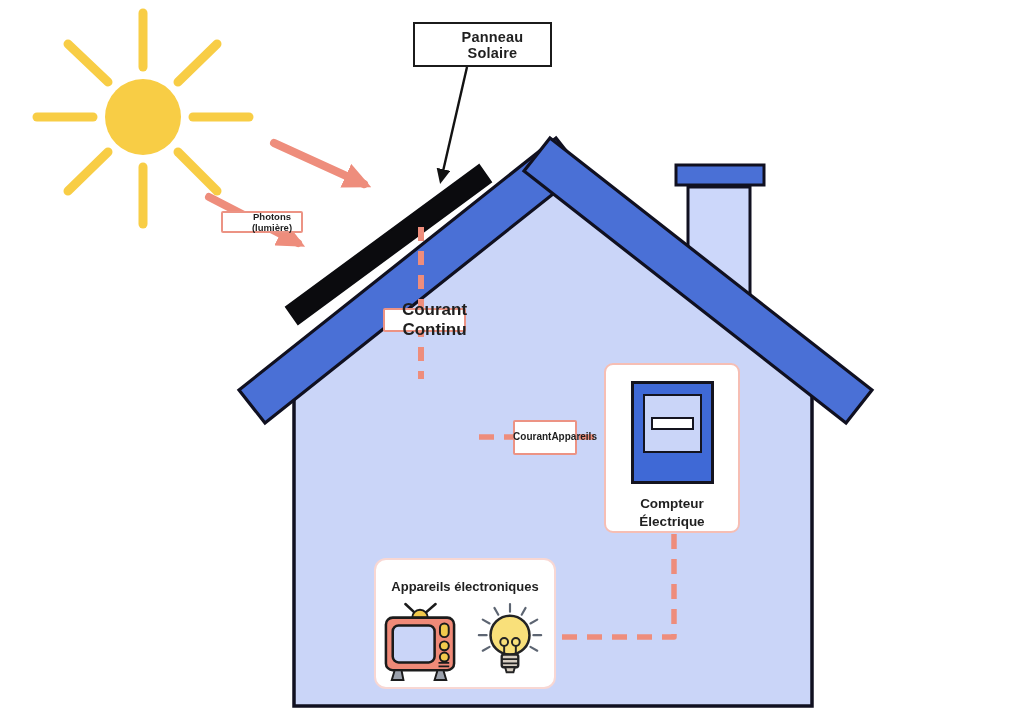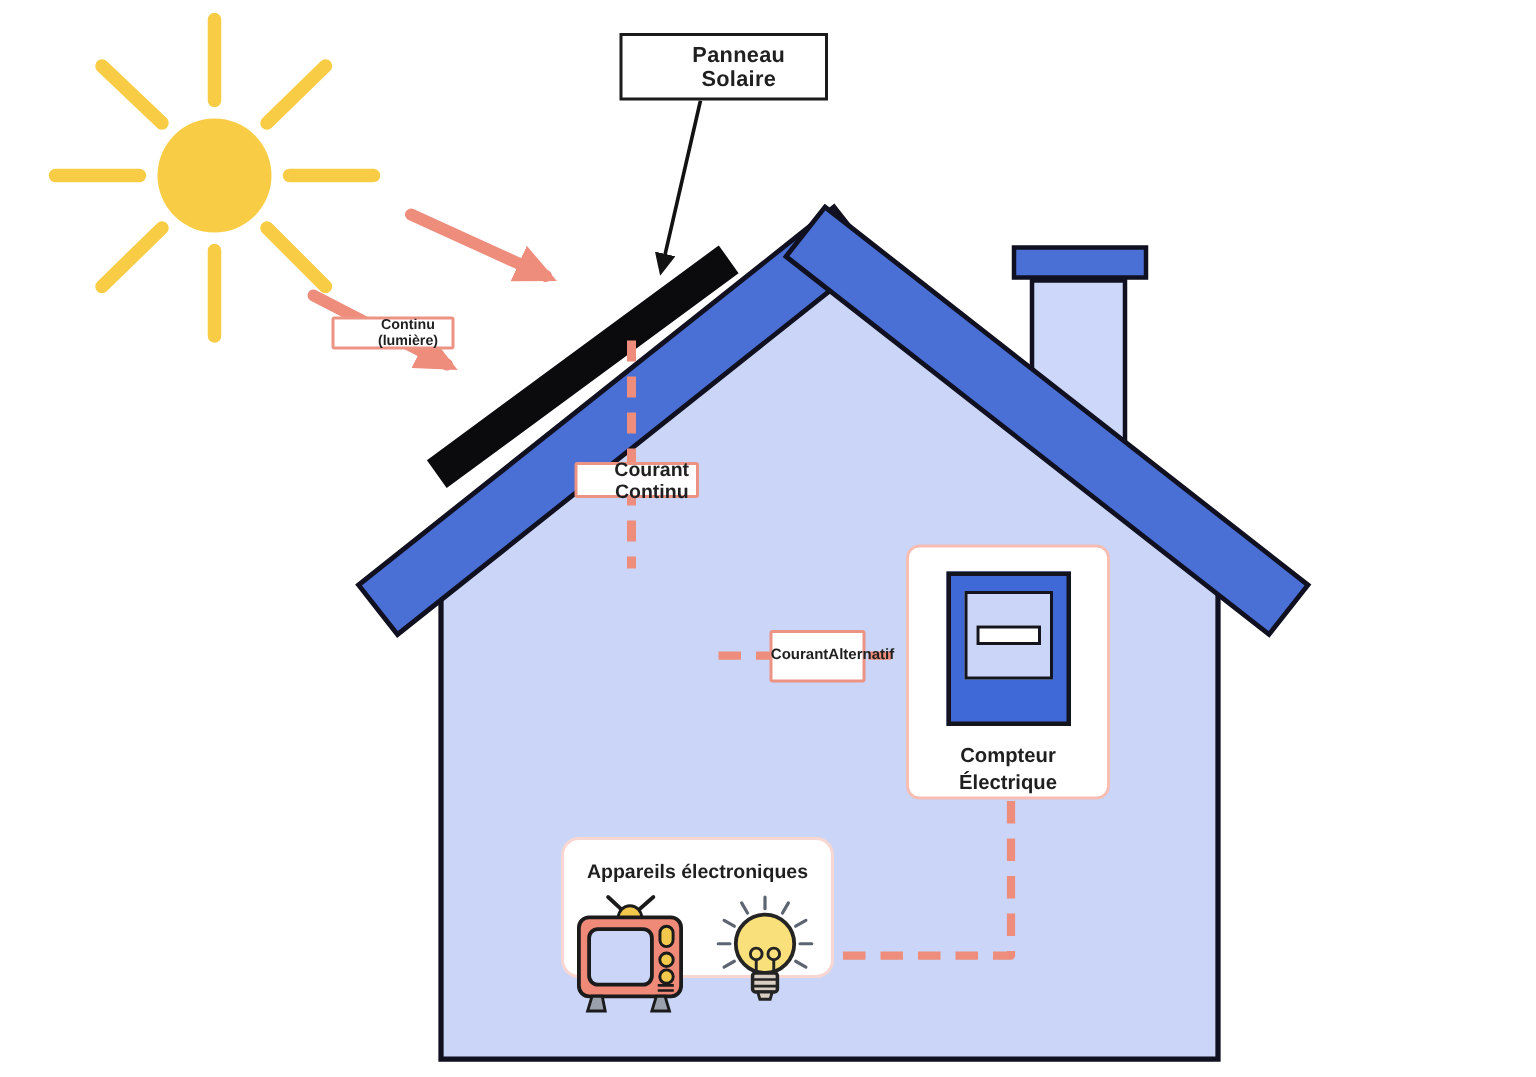--- a/index.html
+++ b/index.html
@@ -24,21 +24,21 @@
 
   
   .tag{
     position:absolute;background:#ffffff;display:flex;align-items:center;justify-content:center;
     text-align:center;font-weight:700;box-sizing:border-box;padding-left:20px;
   }
   .tag.black-border{border:2px solid #1b1b1b;}
   .tag.salmon-border{border:2px solid var(--label-border,#ec9384);border-radius:2px;}
   .panel-tag{left:413px;top:22px;width:139px;height:45px;font-size:14.5px;letter-spacing:.2px;}
   .photons-tag{left:221px;top:211px;width:82px;height:22px;font-size:9.5px;border-width:1.5px;}
-  .dc-tag{left:383px;top:308px;width:83px;height:24px;font-size:13px;}
+  .dc-tag{left:383px;top:308px;width:83px;height:24px;font-size:17px;}
   .ac-tag{left:513px;top:420px;width:64px;height:35px;font-size:10px;line-height:1.25;flex-direction:row;border-width:1.5px;}
 
   
   .card{
     position:absolute;background:#ffffff;box-sizing:border-box;border-radius:9px;
     border:2px solid var(--card-border,#f6beb4);display:flex;flex-direction:column;align-items:center;
   }
   .inverter-card{left:372px;top:379px;width:107px;height:143px;}
   .bolt-box{
     width:69px;height:81px;margin-top:17px;background:var(--salmon-fill,#f08a78);
@@ -54,21 +54,21 @@
   .meter-screen{
     width:59px;height:59px;margin-top:10px;background:var(--wall-blue,#cad5f8);
     border:2.5px solid #14141f;box-sizing:border-box;display:flex;justify-content:center;
   }
   .meter-slot{
     width:43px;height:13px;margin-top:21px;background:#ffffff;
     border:2px solid #14141f;box-sizing:border-box;
   }
   .meter-card .card-label{font-size:13.5px;margin-top:11px;}
 
-  .appliances-card{left:374px;top:558px;width:182px;height:94px;border:2px solid var(--appliance-card-border,#f8d7d3);border-radius:12px;}
+  .appliances-card{left:374px;top:558px;width:182px;height:131px;border:2px solid var(--appliance-card-border,#f8d7d3);border-radius:12px;justify-content:center;}
   .appliances-card .card-title{font-weight:700;font-size:13px;margin-top:13px;}
   .appliance-icons{display:flex;align-items:flex-end;gap:16px;margin-top:6px;}
 </style>
 </head>
 <body>
 
 <div class="stage">
 
   <svg class="scene" viewBox="0 0 1024 718">
     <defs>
@@ -117,30 +117,30 @@
       <line x1="479" y1="437" x2="604" y2="437" stroke-width="5.5" stroke-dasharray="15 10"></line>
       <path d="M674,534 L674,637 L558,637" stroke-width="5.5" stroke-dasharray="15 10"></path>
     </g>
   </svg>
 
   <div class="tag black-border panel-tag">
     <span>Panneau Solaire</span>
   </div>
 
   <div class="tag salmon-border photons-tag">
-    <span>Continu (lumière)</span>
+    <span>Photons (lumière)</span>
   </div>
 
   <div class="tag salmon-border dc-tag">
     <span>Courant Continu</span>
   </div>
 
   <div class="tag salmon-border ac-tag">
     <span>Courant</span>
-    <span>Alternatif</span>
+    <span>Appareils</span>
   </div>
 
 
   <div class="card meter-card">
     <div class="meter-box">
       <div class="meter-screen">
         <div class="meter-slot"></div>
       </div>
     </div>
     <div class="card-label">Compteur Électrique</div>

